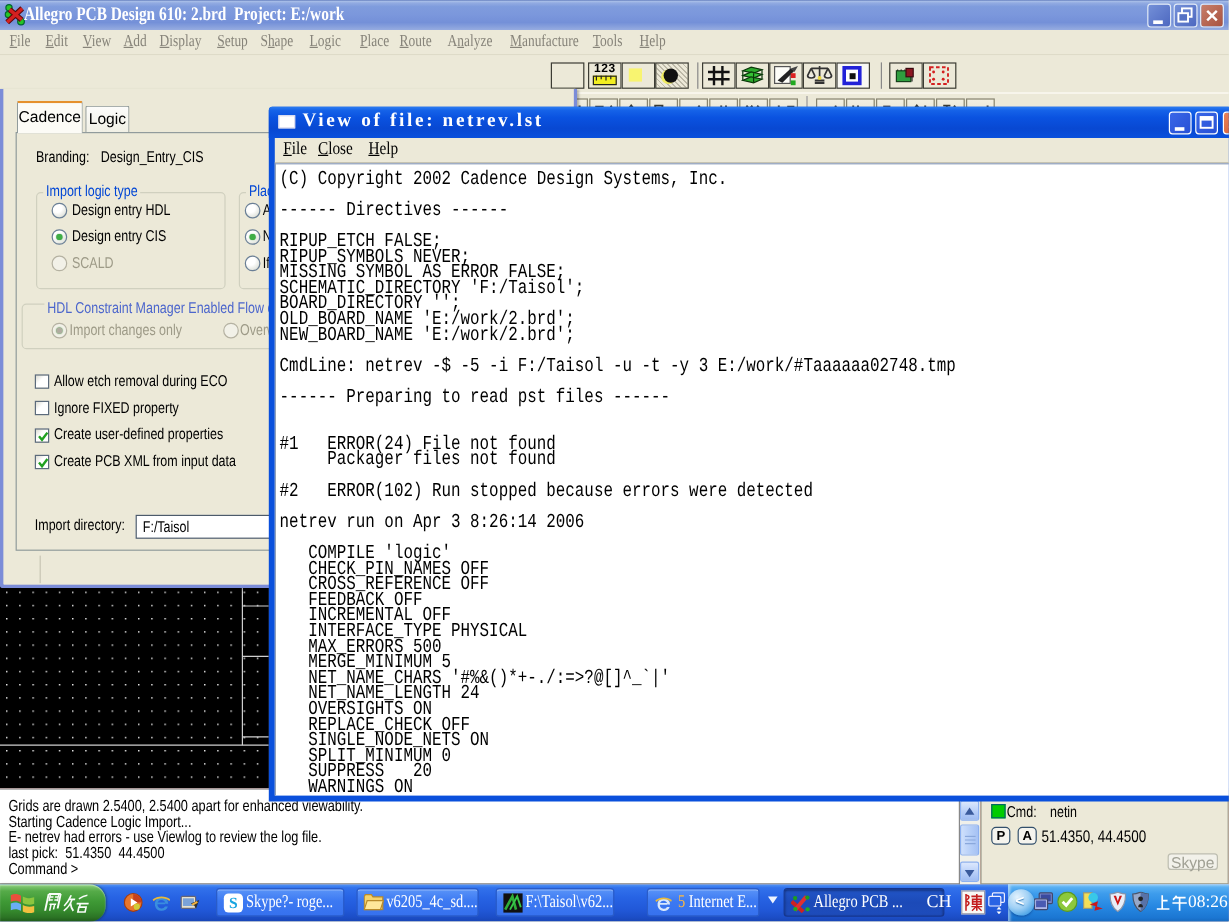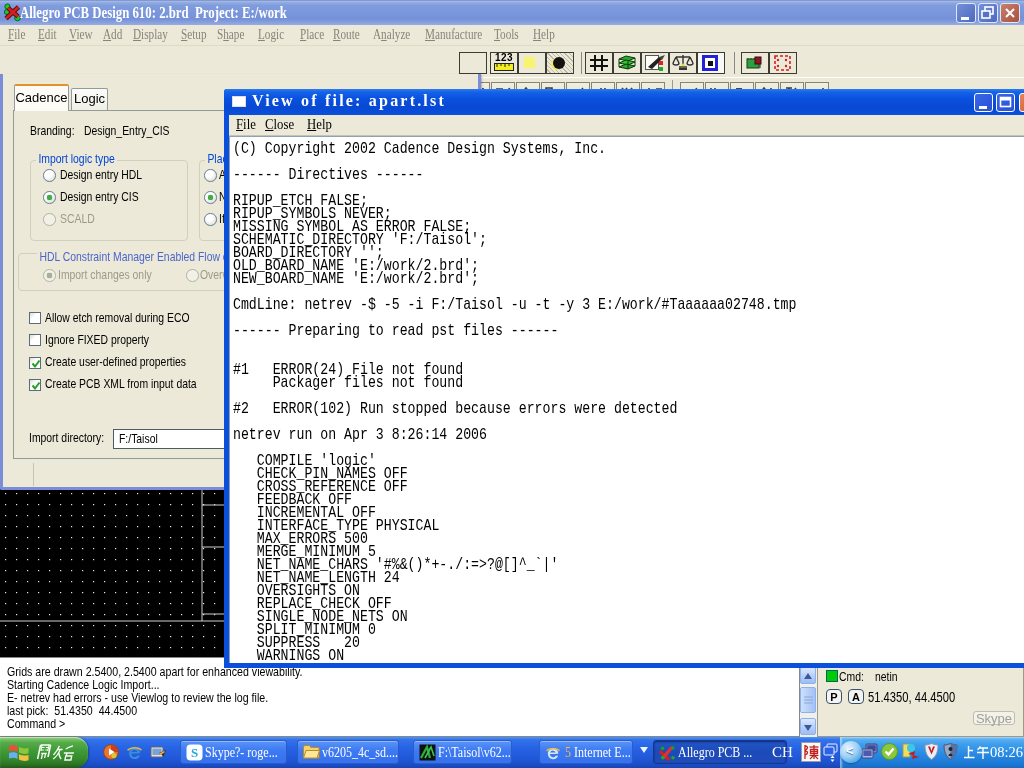--- a/index.html
+++ b/index.html
@@ -387,21 +387,21 @@
 
   <div class="lbl" style="left:26px;top:357px">Import directory:</div>
   <div class="abs" style="left:110px;top:355px;width:350px;height:20px;background:#fff;border:1px solid #4c5a6a"></div>
   <div class="lbl" style="left:116px;top:357.5px">F:/Taisol</div>
   <div class="abs" style="left:30px;top:389px;width:1px;height:23px;background:#c8c5b4"></div>
 </div>
 
 <div class="abs" id="vwin">
   <div id="vtitle">
     <div class="abs" style="left:8px;top:7px;width:14px;height:11px;background:#fff;border:1px solid #dde"></div>
-    <span class="ttl">View of file: apart.lst</span>
+    <span class="ttl">View of file: netrev.lst</span>
     <div class="capbtn" style="left:750px;top:4px;width:19px;height:19px;background:linear-gradient(135deg,#3967e8,#2850d5);border-color:#fff">
           <div class="abs" style="left:3.5px;top:11.5px;width:8px;height:3.5px;background:#fff"></div>
         </div>
     <div class="capbtn" style="left:772px;top:4px;width:19px;height:19px;background:linear-gradient(135deg,#3967e8,#2850d5);border-color:#fff">
       <svg width="17" height="17" viewBox="0 0 17 17">
             <rect x="3.5" y="3.5" width="10" height="9" fill="none" stroke="#fff" stroke-width="1.6"></rect>
             <rect x="3.5" y="3.5" width="10" height="3" fill="#fff"></rect>
           </svg>
     </div>
     <div class="capbtn" style="left:795px;top:4px;width:19px;height:19px;background:linear-gradient(135deg,#e8825a,#d05a30);border-color:#fff"><svg width="17" height="17" viewBox="0 0 17 17">

